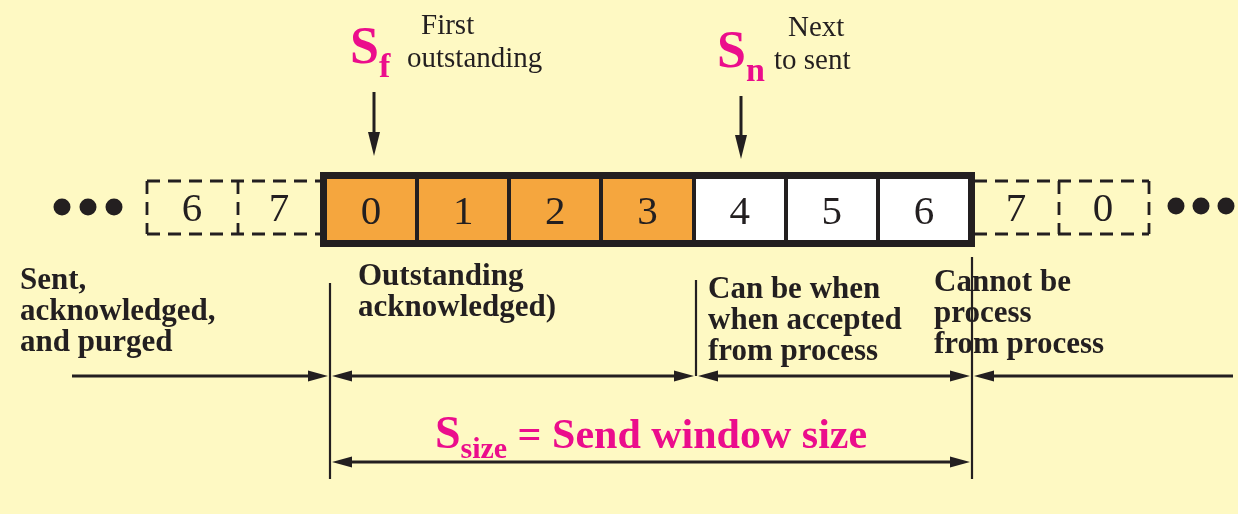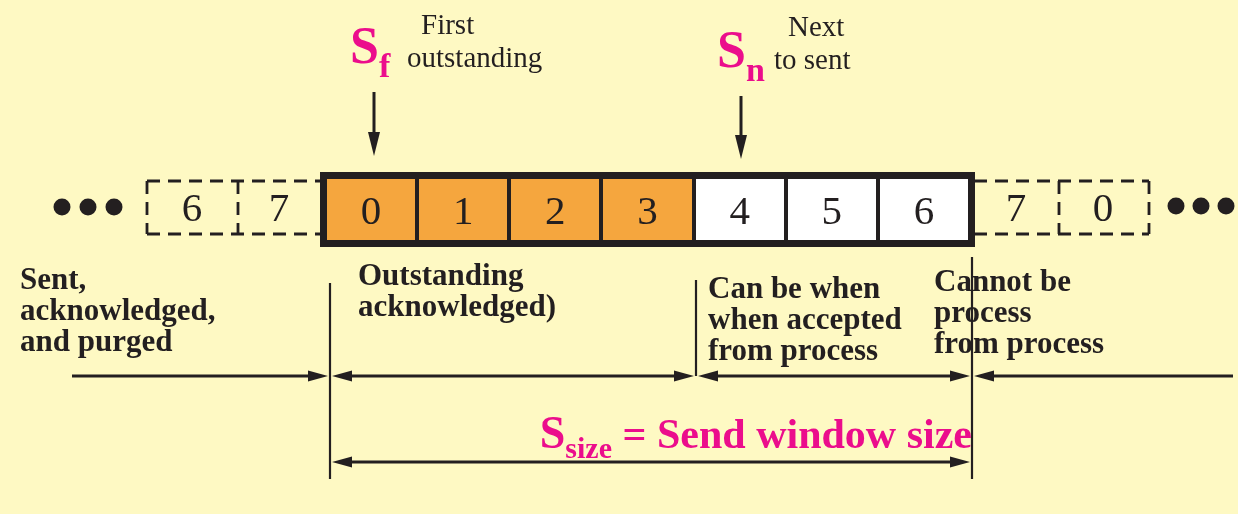--- a/index.html
+++ b/index.html
@@ -33,21 +33,21 @@
   }
   .cell{flex:1;display:flex;align-items:center;justify-content:center;font-size:41px;}
   .cell + .cell{border-left:4px solid var(--ink);}
   .cell.outstanding{background:var(--outstanding-fill);}
   
   .dnum{position:absolute;top:183px;width:46px;text-align:center;font-size:41px;line-height:49px;}
   
   .region{position:absolute;text-align:left;font-size:31px;line-height:31px;font-weight:bold;}
   
   .ssize{
-    position:absolute;left:330px;top:406px;width:642px;text-align:right;
+    position:absolute;left:330px;top:406px;width:642px;text-align:center;
     color:var(--magenta);font-weight:bold;white-space:nowrap;
   }
   .ssize .sym{font-size:46px;}
   .ssize sub{font-size:30px;vertical-align:-10px;}
   .ssize .eq{font-size:42px;}
 </style>
 </head>
 <body>
 
 <div class="canvas">

